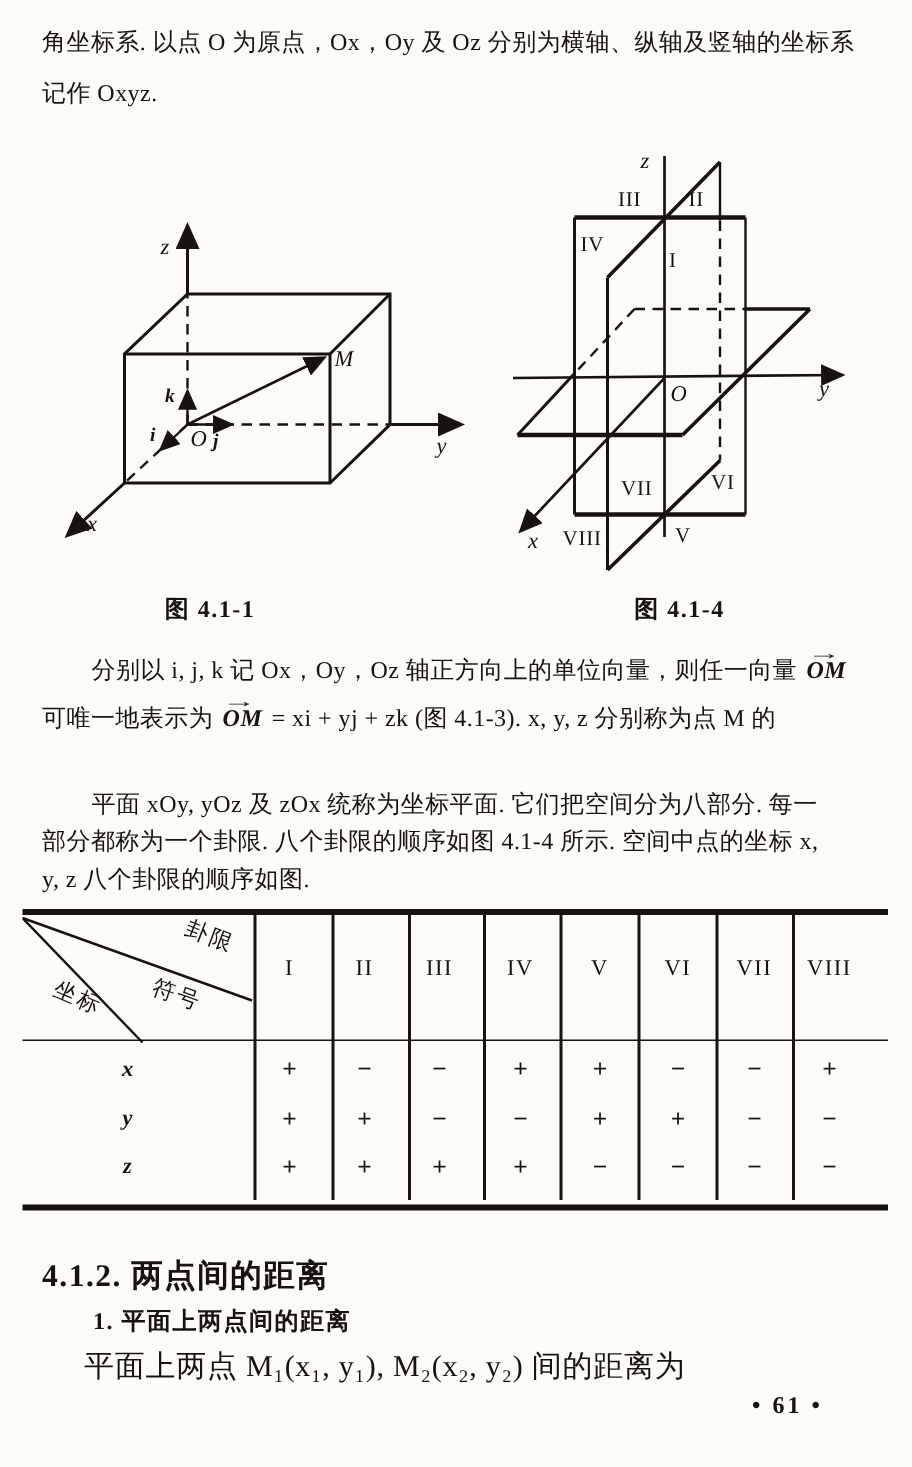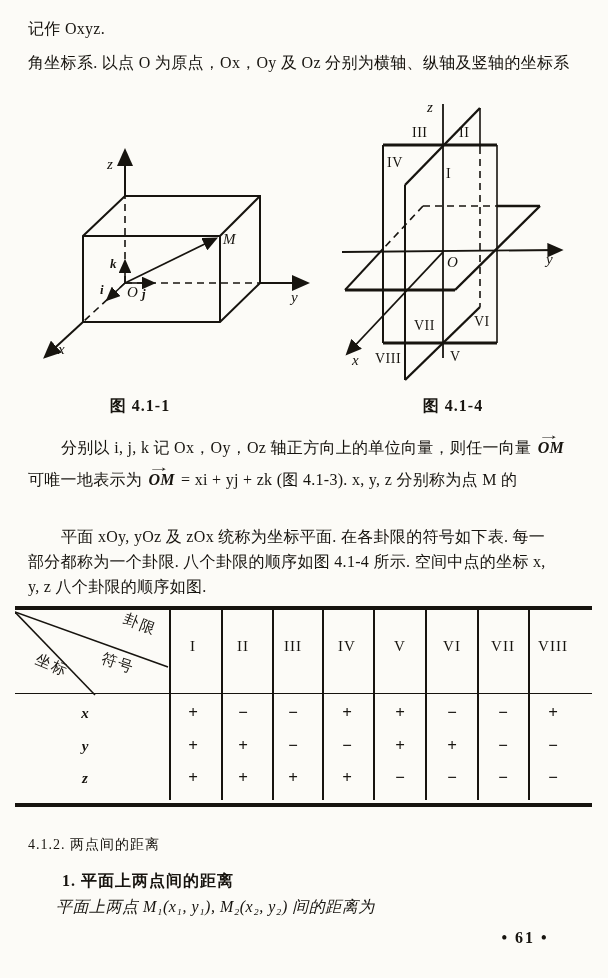--- a/index.html
+++ b/index.html
@@ -26,35 +26,35 @@
   .tbl .hline{position:absolute;background:#17140f;left:0;width:577px;}
   .tbl .vline{position:absolute;background:#17140f;top:4px;height:190px;width:2px;}
   .tbl .rn{position:absolute;width:40px;text-align:center;font-size:15px;letter-spacing:1px;}
   .tbl .sg{position:absolute;width:40px;text-align:center;font-style:normal;
            font-size:17px;font-weight:bold;}
   .tbl .rowlab{position:absolute;width:40px;text-align:center;font-style:italic;
            font-weight:bold;font-size:15px;}
   .tbl .diag{position:absolute;left:0;top:4px;}
   .tbl .corner-lab{position:absolute;font-size:15px;letter-spacing:2px;white-space:nowrap;}
   
-  .h412{font-size:14px;font-weight:normal;letter-spacing:1px;}
+  .h412{font-size:21px;font-weight:bold;letter-spacing:1px;}
   .sub1{font-size:16px;font-weight:bold;letter-spacing:1px;}
-  .sub2{font-size:16px;letter-spacing:.5px;font-style:italic;}
+  .sub2{font-size:20px;letter-spacing:.5px;}
   .pgnum{font-size:16px;font-weight:bold;letter-spacing:2px;}
   svg text{font-family:"Liberation Serif","DejaVu Serif",serif;}
   .axlab{font-style:italic;font-size:15px;}
   .veclab{font-style:italic;font-size:13px;font-weight:bold;}
   .oct{font-size:14px;letter-spacing:.5px;}
 </style>
 </head>
 <body>
 
 <div class="abs para p1" style="left:28px;top:12px;width:568px;">
+  <div class="ln">角坐标系. 以点 O 为原点，Ox，Oy 及 Oz 分别为横轴、纵轴及竖轴的坐标系</div>
   <div class="ln">记作 Oxyz.</div>
-  <div class="ln">角坐标系. 以点 O 为原点，Ox，Oy 及 Oz 分别为横轴、纵轴及竖轴的坐标系</div>
 </div>
 
 <svg class="abs" style="left:18px;top:112px;" width="300" height="280" viewBox="0 0 300 280">
   <defs>
     <marker id="ah3" markerWidth="9" markerHeight="8" refX="7" refY="4" orient="auto">
       <path d="M0,0 L9,4 L0,8 Z" fill="#17140f"></path>
     </marker>
   </defs>
   <g stroke="#17140f" stroke-width="2" fill="none">
     <path d="M107,84 L242,84 L242,171 L202,210 L65,210 L65,124 Z"></path>
@@ -147,21 +147,21 @@
 <div class="abs para p2" style="left:28px;top:432px;width:572px;">
   <div class="ln indent">
     <span>分别以 i, j, k 记 Ox，Oy，Oz 轴正方向上的单位向量，则任一向量 </span><span class="vec"><span class="arr">→</span><span>OM</span></span>
   </div>
   <div class="ln">
     <span>可唯一地表示为 </span><span class="vec"><span class="arr">→</span><span>OM</span></span><span> = xi + yj + zk (图 4.1-3).  x, y, z 分别称为点 M 的</span>
   </div>
 </div>
 
 <div class="abs para p3" style="left:28px;top:524px;width:572px;">
-  <div class="ln indent">平面 xOy, yOz 及 zOx 统称为坐标平面. 在各卦限的符号如下表. 每一</div>
+  <div class="ln indent">平面 xOy, yOz 及 zOx 统称为坐标平面. 它们把空间分为八部分. 每一</div>
   <div class="ln">部分都称为一个卦限. 八个卦限的顺序如图 4.1-4 所示. 空间中点的坐标 x,</div>
   <div class="ln">y, z 八个卦限的顺序如图.</div>
 </div>
 
 <div class="abs tbl">
   <div class="hline" style="top:0;height:4px;"></div>
   <div class="hline" style="top:87px;height:1px;"></div>
   <div class="hline" style="top:197px;height:4px;"></div>
 
   <div class="vline" style="left:154px;"></div>

